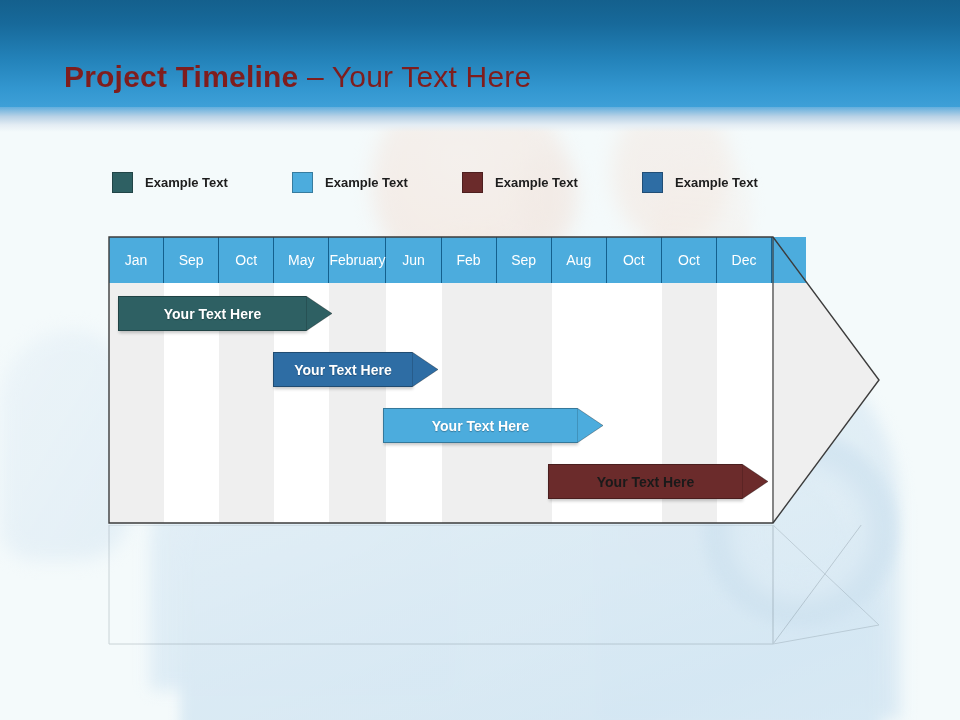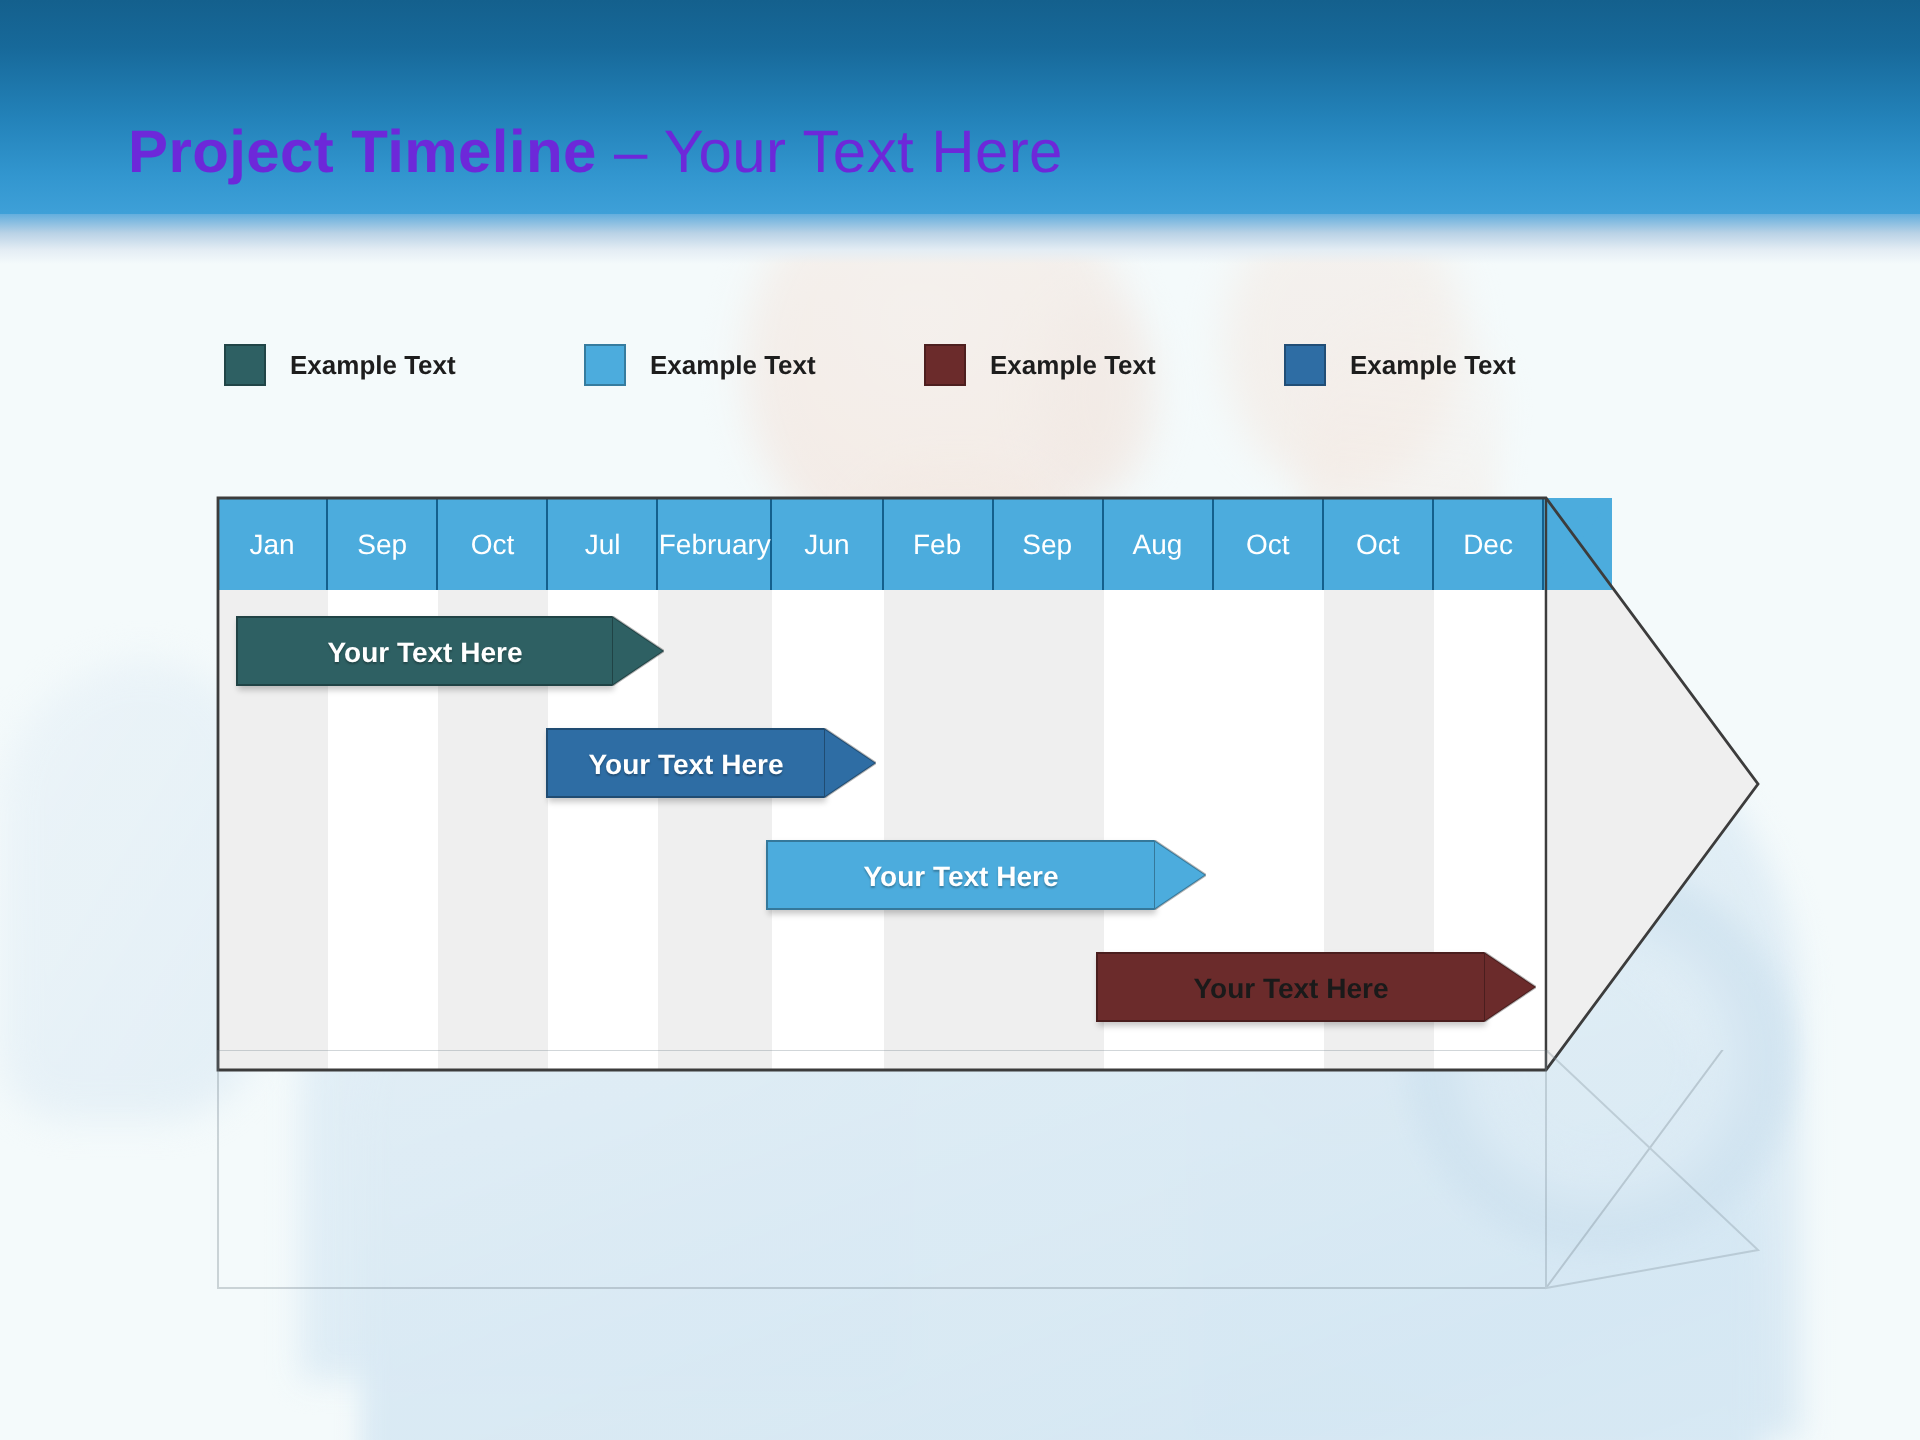--- a/index.html
+++ b/index.html
@@ -143,21 +143,21 @@
   }
   #header-fade {
     position: absolute;
     left: 0; top: 107px;
     width: 960px; height: 25px;
     background: linear-gradient(180deg, #63aedd 0%, #b9d2e6 38%, #e4edf4 72%, rgba(244,250,251,0) 100%);
   }
   #page-title {
     position: absolute;
     left: 64px; top: 60px;
-    color: #6d28d9;
+    color: #7f1d1d;
     font-size: 30px;
     line-height: 34px;
     white-space: nowrap;
     letter-spacing: .2px;
   }
   #page-title .t-bold { font-weight: bold; }
   #page-title .t-light { font-weight: normal; }
 
   
   #legend {
@@ -181,21 +181,21 @@
   .legend-label {
     margin-left: 12px;
     font-size: 13px;
     font-weight: bold;
     color: #1d1d1d;
   }
 
   
   #timeline {
     position: absolute;
-    left: 108px; top: 248px;
+    left: 108px; top: 236px;
     width: 772px; height: 260px;
   }
 
   
   #arrow-shape {
     position: absolute;
     left: 0; top: 0;
     width: 772px; height: 288px;
   }
   #arrow-shape svg { display: block; }
@@ -351,21 +351,21 @@
         </div>
         <div class="col plain">
           <div class="col-head">Sep</div>
           <div class="col-body"></div>
         </div>
         <div class="col stripe">
           <div class="col-head">Oct</div>
           <div class="col-body"></div>
         </div>
         <div class="col plain">
-          <div class="col-head">Jul</div>
+          <div class="col-head">May</div>
           <div class="col-body"></div>
         </div>
         <div class="col stripe">
           <div class="col-head">February</div>
           <div class="col-body"></div>
         </div>
         <div class="col plain">
           <div class="col-head">Jun</div>
           <div class="col-body"></div>
         </div>

